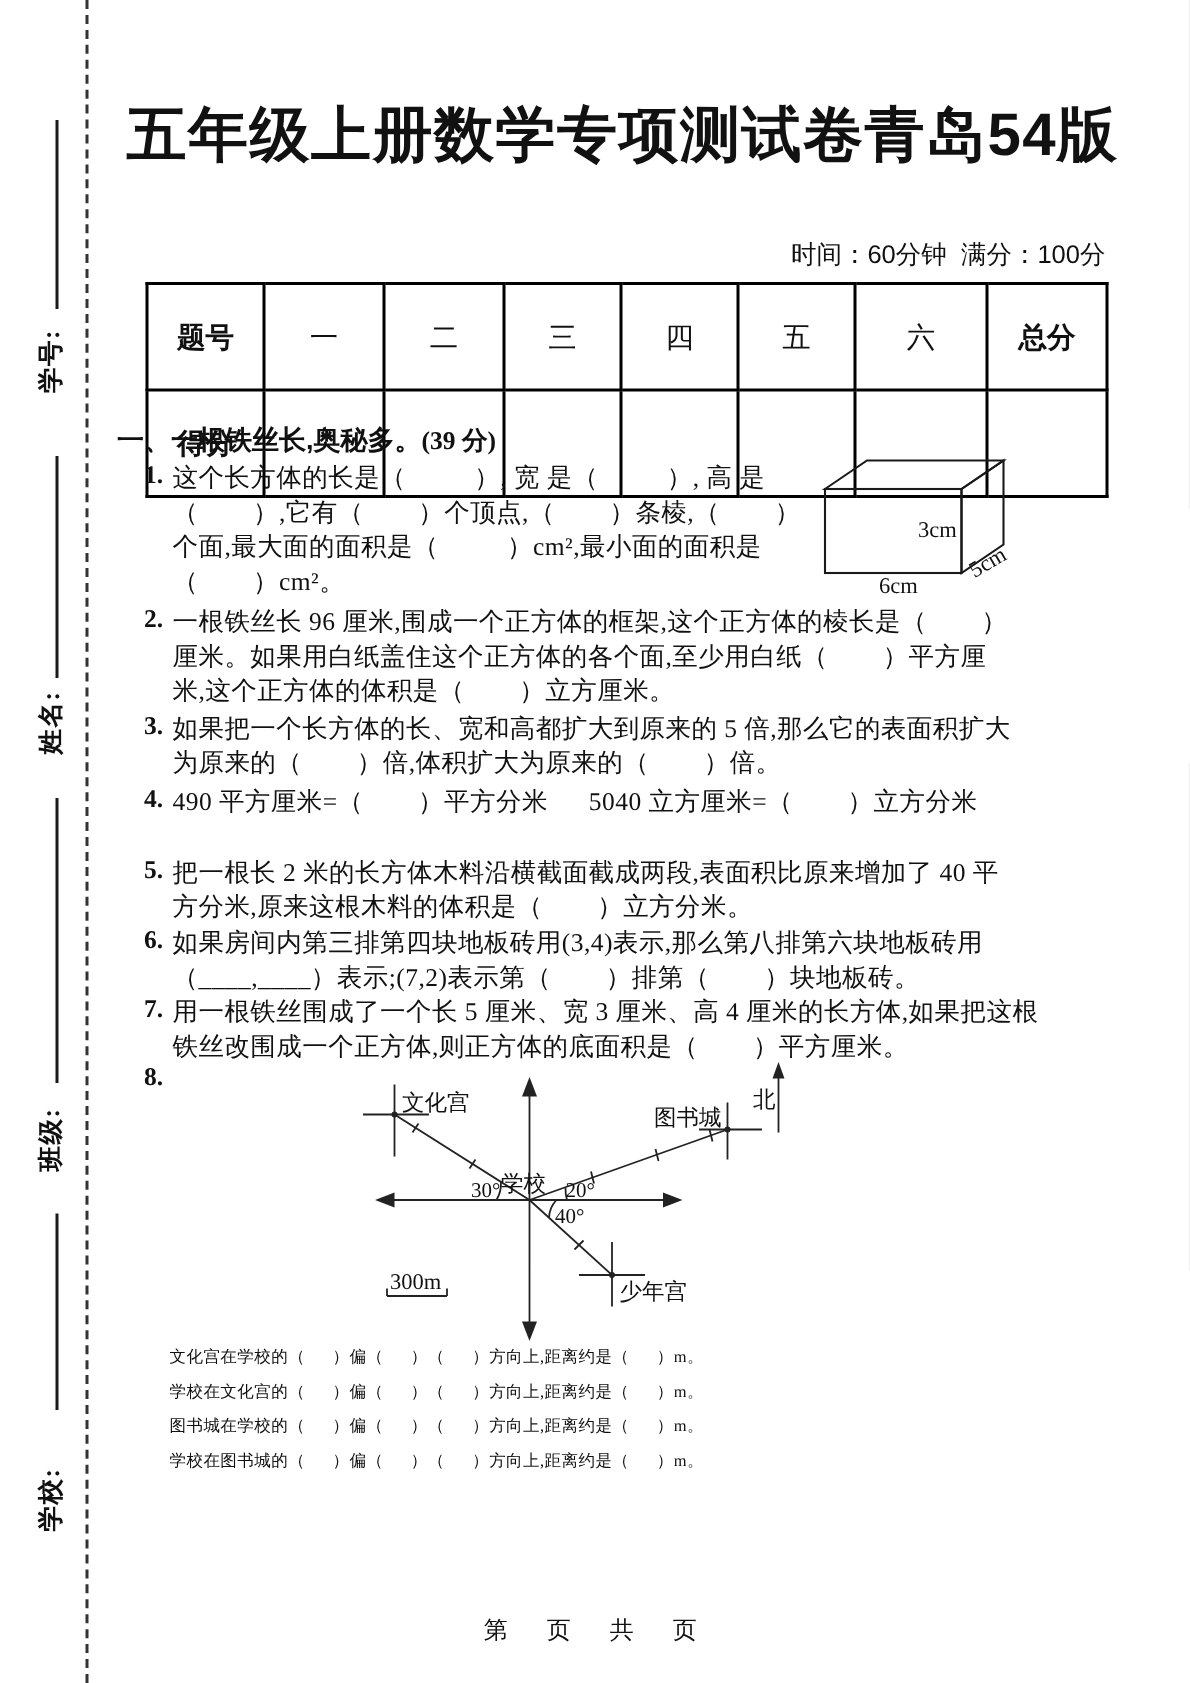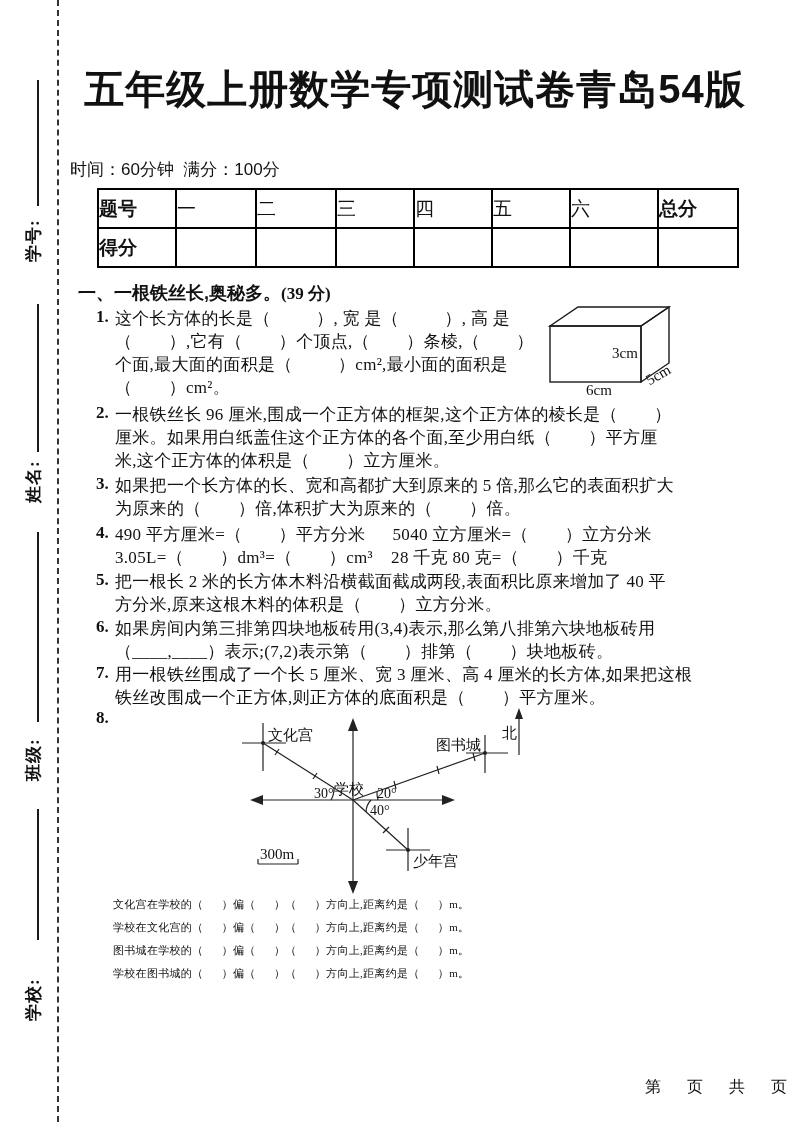--- a/index.html
+++ b/index.html
@@ -15,42 +15,42 @@
   .wline4{top:809px;height:131px;}
   .slabel{position:absolute;left:22px;transform-origin:0 0;transform:rotate(-90deg);
           font-size:17px;font-weight:600;white-space:pre;letter-spacing:1px;}
   
   .hd-title{position:absolute;top:26px;left:70px;width:690px;text-align:center;
             font-family:"Liberation Sans","DejaVu Sans",sans-serif;font-weight:bold;
             font-size:40px;letter-spacing:1px;white-space:pre;margin-top:36px;}
   .hd-sub{position:absolute;top:90px;left:70px;width:690px;text-align:center;
           font-family:"Liberation Sans","DejaVu Sans",sans-serif;font-weight:bold;
           font-size:36px;white-space:pre;}
-  .hd-info{position:absolute;top:158px;left:70px;width:667px;text-align:left;
+  .hd-info{position:absolute;top:158px;left:70px;width:667px;text-align:right;
            font-family:"Liberation Sans","DejaVu Sans",sans-serif;font-size:17px;
            white-space:pre;}
   
   .score-table{position:absolute;top:188px;left:97px;border-collapse:collapse;}
-  .score-table td{border:2px solid #000;text-align:left;font-size:19px;padding:0;
+  .score-table td{border:2px solid #000;text-align:center;font-size:19px;padding:16px;
                   height:37px;}
   .score-table td.b{font-weight:600;}
   
   .sec-head{position:absolute;left:78px;top:281px;white-space:pre;
             font-family:"Liberation Sans","DejaVu Sans",sans-serif;
             font-weight:bold;font-size:18px;}
   .sec-head .pts{font-family:"Liberation Serif","DejaVu Serif",serif;
                  font-weight:bold;font-size:17px;}
   .qnum{position:absolute;left:96px;font-weight:bold;font-size:17px;white-space:pre;}
   .ln{position:absolute;left:115px;font-size:17px;white-space:pre;letter-spacing:0.3px;}
   .dln{position:absolute;left:113px;font-size:11px;white-space:pre;letter-spacing:0.3px;}
   
   .fig{position:absolute;}
   .fig text{font-family:"Liberation Serif","DejaVu Serif",serif;fill:#111;}
   
-  .footer{position:absolute;top:1077px;left:0;width:793px;text-align:right;
+  .footer{position:absolute;top:1077px;left:0;width:793px;text-align:center;
           font-size:16px;letter-spacing:6px;white-space:pre;}
 </style>
 </head>
 <body>
 
 <div class="page">
 
   <div class="side-divider"></div>
   <div class="wline wline1"></div>
   <div class="wline wline2"></div>
@@ -122,21 +122,20 @@
   <div class="ln" style="top:403px">一根铁丝长 96 厘米,围成一个正方体的框架,这个正方体的棱长是（        ）</div>
   <div class="ln" style="top:449px">米,这个正方体的体积是（        ）立方厘米。</div>
   <div class="ln" style="top:426px">厘米。如果用白纸盖住这个正方体的各个面,至少用白纸（        ）平方厘</div>
 
   <div class="qnum" style="top:474px">3.</div>
   <div class="ln" style="top:474px">如果把一个长方体的长、宽和高都扩大到原来的 5 倍,那么它的表面积扩大</div>
   <div class="ln" style="top:497px">为原来的（        ）倍,体积扩大为原来的（        ）倍。</div>
 
   <div class="qnum" style="top:523px">4.</div>
   <div class="ln" style="top:523px">490 平方厘米=（        ）平方分米      5040 立方厘米=（        ）立方分米</div>
-  <div class="ln" style="top:546px">3.05L=（        ）dm³=（        ）cm³    28 千克 80 克=（        ）千克</div>
 
   <div class="qnum" style="top:570px">5.</div>
   <div class="ln" style="top:570px">把一根长 2 米的长方体木料沿横截面截成两段,表面积比原来增加了 40 平</div>
   <div class="ln" style="top:593px">方分米,原来这根木料的体积是（        ）立方分米。</div>
 
   <div class="qnum" style="top:617px">6.</div>
   <div class="ln" style="top:617px">如果房间内第三排第四块地板砖用(3,4)表示,那么第八排第六块地板砖用</div>
   <div class="ln" style="top:640px">（____,____）表示;(7,2)表示第（        ）排第（        ）块地板砖。</div>
 
   <div class="qnum" style="top:663px">7.</div>

